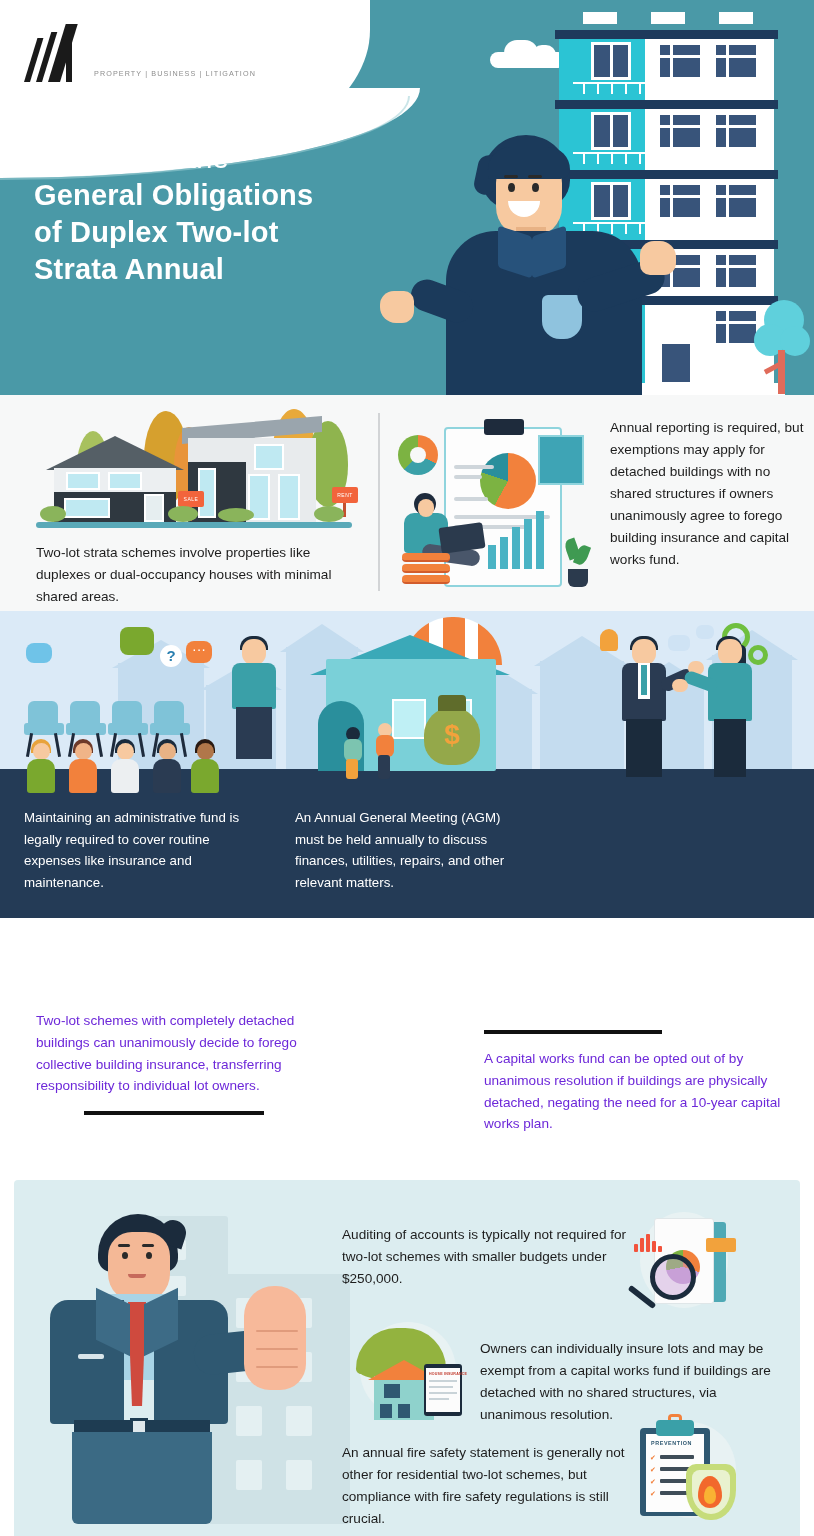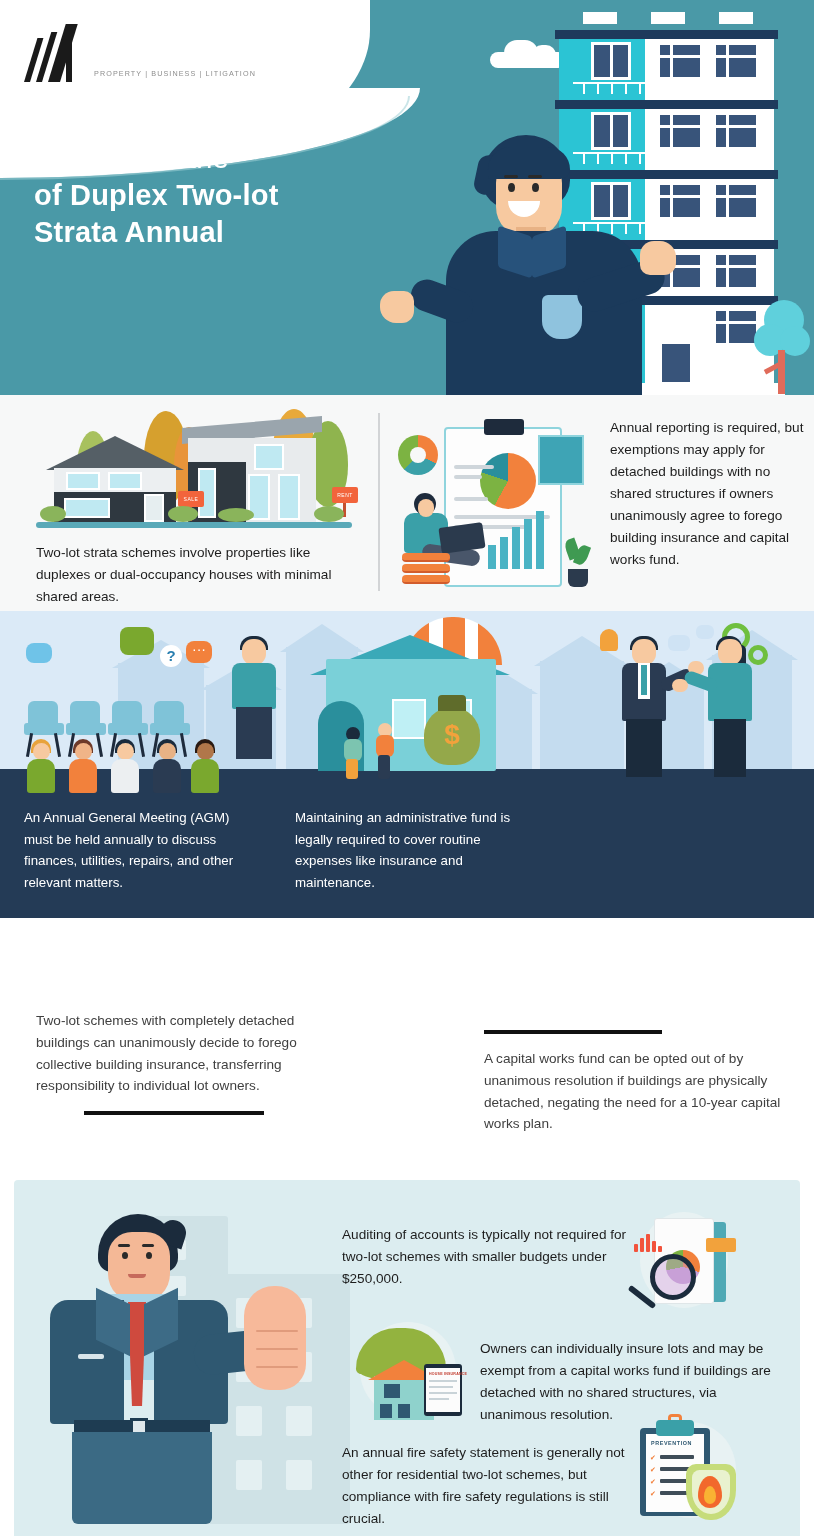--- a/index.html
+++ b/index.html
@@ -182,21 +182,21 @@
   .suit .shirt { position:absolute; left:22px; top:24px; width:12px; height:36px; background:#ffffff; }
   .suit .tie { position:absolute; left:25px; top:26px; width:6px; height:30px; background:#3aa0a8; }
   .suit .legs { position:absolute; left:10px; top:80px; width:36px; height:58px; background:#1b2b3c; }
   .gear { position:absolute; border-radius:50%; border:5px solid #6fbf3f; }
   .bulb { position:absolute; width:18px; height:22px; background:#f2a23c; border-radius:10px 10px 4px 4px; }
   .thinkdots { position:absolute; width:22px; height:16px; background:#cfe3f4; border-radius:6px; }
 
   
   .sec4 { position:absolute; left:0; top:918px; width:814px; height:262px; background:#ffffff; }
   .s4-left { position:absolute; left:36px; top:92px; width:272px; }
-  .s4-left p, .s4-right p { font-size:13.6px; line-height:1.60; color:#404040; }
+  .s4-left p, .s4-right p { font-size:13.6px; line-height:1.60; color:#6d28d9; }
   .s4-rule { height:4px; background:#111111; }
   .s4-left .s4-rule { width:180px; margin:14px 0 0 48px; }
   .s4-right { position:absolute; left:484px; top:112px; width:300px; }
   .s4-right .s4-rule { width:178px; margin:0 0 14px 0; }
 
   
   .sec5 { position:absolute; left:14px; top:1180px; width:786px; height:424px; background:#dcedf0; border-radius:4px; overflow:hidden; }
   .s5-bldg { position:absolute; background:#cfe2e6; border-radius:3px; }
   .s5-bldg i { position:absolute; background:#e4f0f2; border-radius:2px; }
   .s5-man { position:absolute; left:30px; top:34px; width:270px; height:310px; }
@@ -372,20 +372,21 @@
           <i class="lb3"></i>
           <i class="lb4"></i>
       </div>
       <div class="logo-text">
         <div class="logo-tag">PROPERTY  |  BUSINESS  |  LITIGATION</div>
       </div>
     </div>
 
     <div class="hero-title">
       <div class="ht-light">A Strata on the</div>
+      <div class="ht-bold">General Obligations</div>
       <div class="ht-bold">of Duplex Two-lot</div>
       <div class="ht-bold">Strata Annual</div>
     </div>
   </section>
 
   <section class="sec2">
     <div class="sec2-divider"></div>
 
     <div class="sec2-left">
       <div class="house-art">
@@ -601,24 +602,24 @@
         <div class="head" style="left:16px; background:#f7c9a0;"></div>
         <div class="torso" style="background:#3aa0a8;"></div>
         <div class="legs" style="background:#1b2b3c; left:12px; width:32px;"></div>
         <div style="position:absolute; left:-18px; top:36px; width:34px; height:13px; background:#3aa0a8; border-radius:7px; transform:rotate(20deg);"></div>
         <div style="position:absolute; left:-30px; top:40px; width:16px; height:13px; background:#f7c9a0; border-radius:7px;"></div>
       </div>
     </div>
 
     <div class="sec3-cols">
       <div class="sec3-col">
+        <p>Maintaining an administrative fund is legally required to cover routine expenses like insurance and maintenance.</p>
+      </div>
+      <div class="sec3-col">
         <p>An Annual General Meeting (AGM) must be held annually to discuss finances, utilities, repairs, and other relevant matters.</p>
-      </div>
-      <div class="sec3-col">
-        <p>Maintaining an administrative fund is legally required to cover routine expenses like insurance and maintenance.</p>
       </div>
     </div>
   </section>
 
   <section class="sec4">
 
     <div class="s4-left">
       <p>Two-lot schemes with completely detached buildings can unanimously decide to forego collective building insurance, transferring responsibility to individual lot owners.</p>
       <div class="s4-rule"></div>
     </div>

